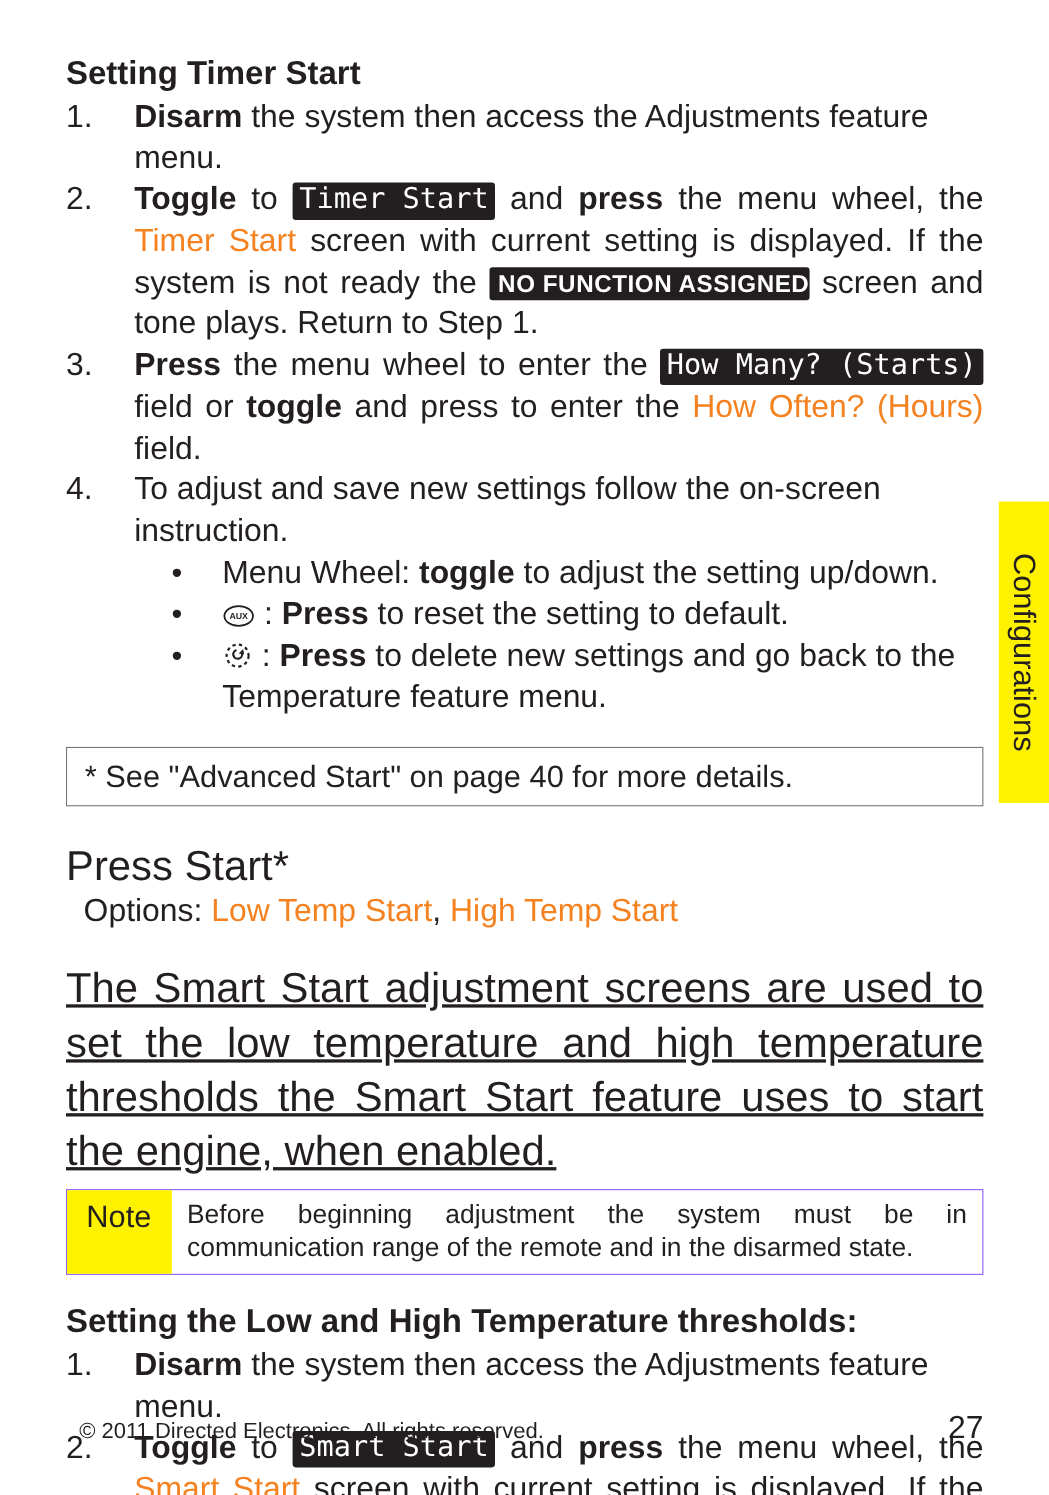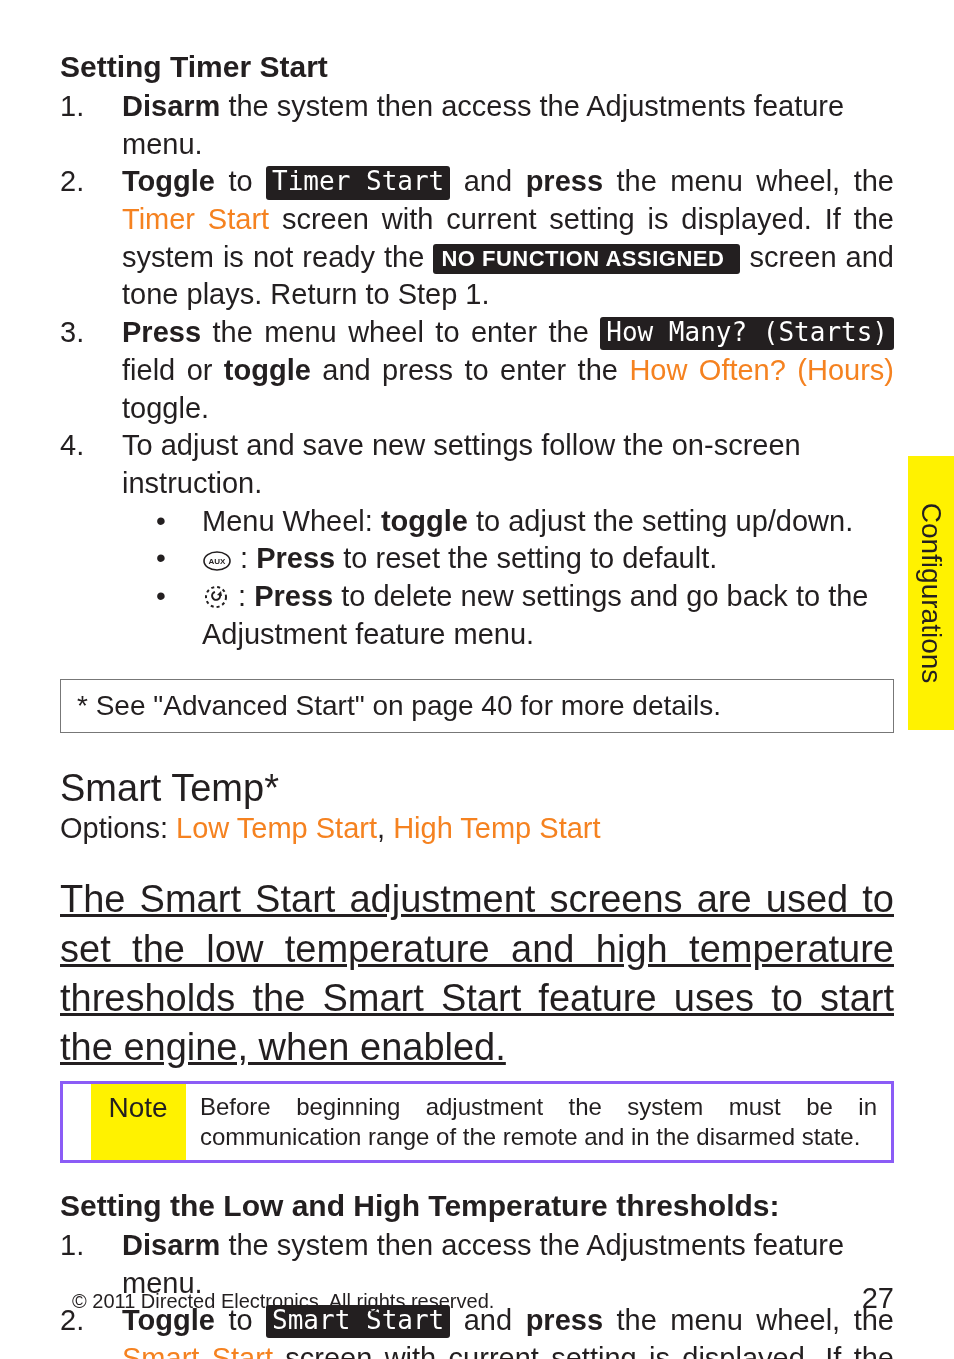--- a/index.html
+++ b/index.html
@@ -52,21 +52,21 @@
     padding: 0px 6px 2px 6px;
     border-radius: 3px;
     line-height: 1.2;
     vertical-align: 1px;
   }
   .tag-dark.smallcaps {
     font-family: "Futura","Trebuchet MS",Arial,sans-serif;
     font-weight: 700;
     font-size: 22px;
     letter-spacing: 0.5px;
-    padding: 2px 16px 2px 8px;
+    padding: 2px 0 2px 8px;
   }
   .orange { color: #f58220; }
   ul.bullets {
     list-style: none;
     padding: 0;
     margin: 0;
   }
   ul.bullets > li {
     position: relative;
     padding-left: 80px;
@@ -92,34 +92,33 @@
   }
   h2.section {
     font-size: 38px;
     font-weight: 400;
     font-family: "Futura Condensed","Arial Narrow",Arial,sans-serif;
     font-stretch: condensed;
     margin: 0;
   }
   .options-line {
     font-size: 29px;
-    margin: 2px 0 30px 0;
+    margin: 2px 0 30px 16px;
   }
   .para {
     font-size: 38px;
     line-height: 1.3;
     text-align: justify;
     margin: 0 0 8px 0;
     text-decoration: underline;
   }
   .note-box {
     display: flex;
-    border: 3px solid #8b5cf6;
+    border: 1px solid #8b5cf6;
     margin: 0 0 26px 0;
-    padding-left: 28px;
   }
   .note-box .note-label {
     flex: 0 0 90px;
     background: #fff200;
     color: #231f20;
     font-size: 28px;
     font-weight: 400;
     text-align: center;
     padding: 8px 2px;
     border-right: 1px solid #fff200;
@@ -180,21 +179,21 @@
     </li>
     <li>
       <span class="num">2.</span>
       <span class="body justify">
         <span class="bold">Toggle</span><span> to </span><span class="tag-dark">Timer Start</span><span> and </span><span class="bold">press</span><span> the menu wheel, the </span><span class="orange">Timer Start</span><span> screen with current setting is displayed. If the system is not ready the </span><span class="tag-dark smallcaps">NO FUNCTION ASSIGNED</span><span> screen and tone plays. Return to Step 1.</span>
       </span>
     </li>
     <li>
       <span class="num">3.</span>
       <span class="body justify">
-        <span class="bold">Press</span><span> the menu wheel to enter the </span><span class="tag-dark">How Many? (Starts)</span><span> field or </span><span class="bold">toggle</span><span> and press to enter the </span><span class="orange">How Often? (Hours)</span><span> toggle.</span>
+        <span class="bold">Press</span><span> the menu wheel to enter the </span><span class="tag-dark">How Many? (Starts)</span><span> field or </span><span class="bold">toggle</span><span> and press to enter the </span><span class="orange">How Often? (Hours)</span><span> field.</span>
       </span>
     </li>
     <li>
       <span class="num">4.</span>
       <span class="body">
         <span>To adjust and save new settings follow the on-screen instruction.</span>
         <ul class="bullets">
           <li>
             <span>Menu Wheel: </span><span class="bold">toggle</span><span> to adjust the setting up/down.</span>
           </li>
@@ -204,30 +203,30 @@
                 <text x="15" y="14" text-anchor="middle" font-size="8" font-family="Arial" fill="#231f20" font-weight="bold">AUX</text>
               </svg>
             : <span class="bold">Press</span><span> to reset the setting to default.</span>
           </li>
           <li>
             <svg class="icon" width="28" height="26" viewBox="0 0 28 26">
                 <circle cx="14" cy="13" r="10" fill="none" stroke="#231f20" stroke-width="2" stroke-dasharray="3 3"></circle>
                 <path d="M18 11 a4 4 0 1 1 -5 -3" fill="none" stroke="#231f20" stroke-width="2"></path>
                 <path d="M19 7 l1 5 l-5 -1 z" fill="#231f20"></path>
               </svg>
-            : <span class="bold">Press</span><span> to delete new settings and go back to the Adjustment feature menu.</span>
+            : <span class="bold">Press</span><span> to delete new settings and go back to the Temperature feature menu.</span>
           </li>
         </ul>
       </span>
     </li>
   </ol>
 
   <div class="footnote-box">* See "Advanced Start" on page 40 for more details.</div>
 
-  <h2 class="section">Smart Temp*</h2>
+  <h2 class="section">Press Start*</h2>
   <div class="options-line">
     <span>Options: </span><span class="orange">Low Temp Start</span><span>, </span><span class="orange">High Temp Start</span>
   </div>
 
   <p class="para">The Smart Start adjustment screens are used to set the low temperature and high temperature thresholds the Smart Start feature uses to start the engine, when enabled.</p>
 
   <div class="note-box">
     <div class="note-label">Note</div>
     <div class="note-body">Before beginning adjustment the system must be in communication range of the remote and in the disarmed state.</div>
   </div>

